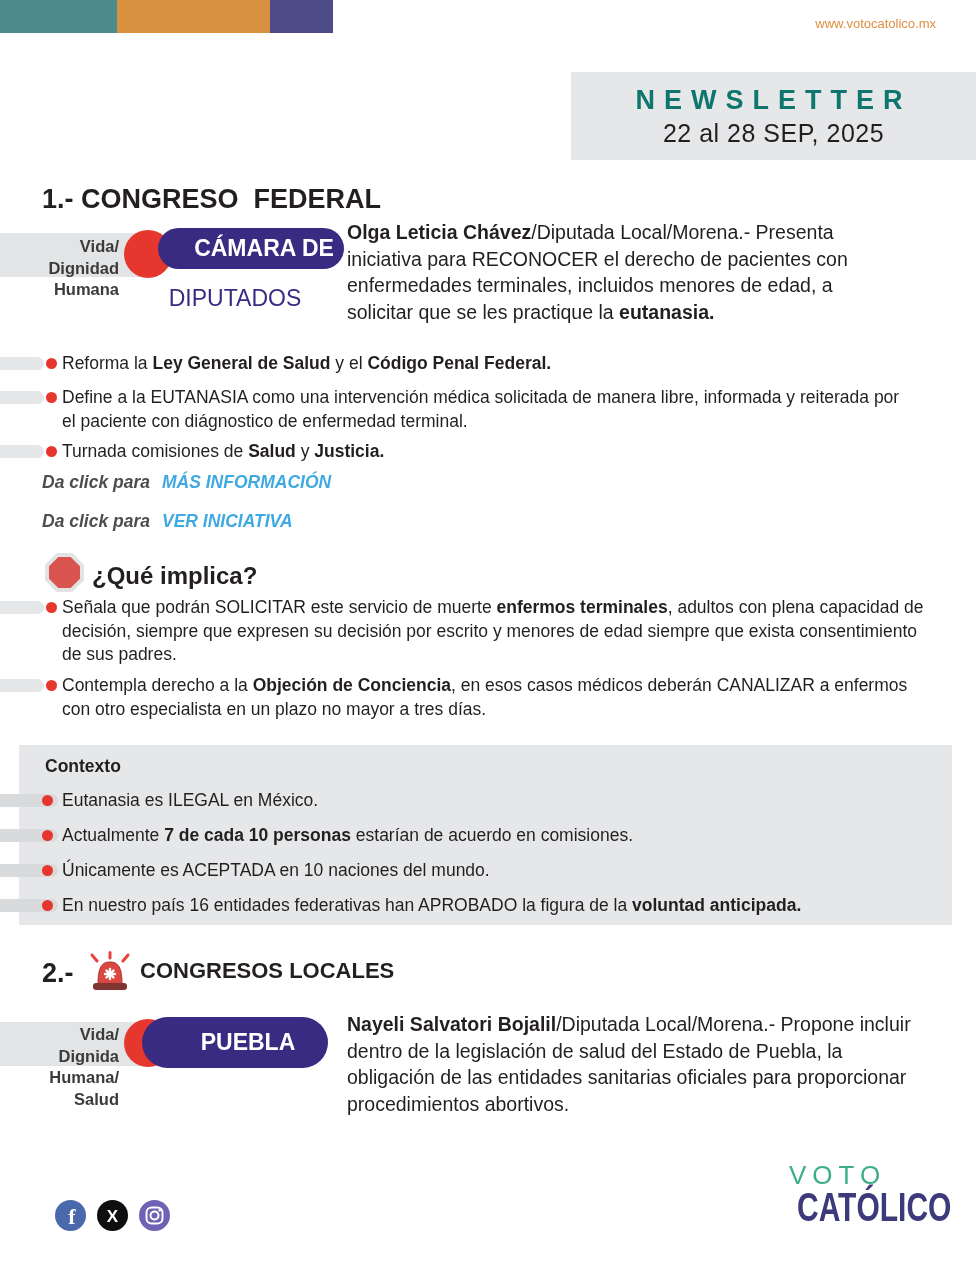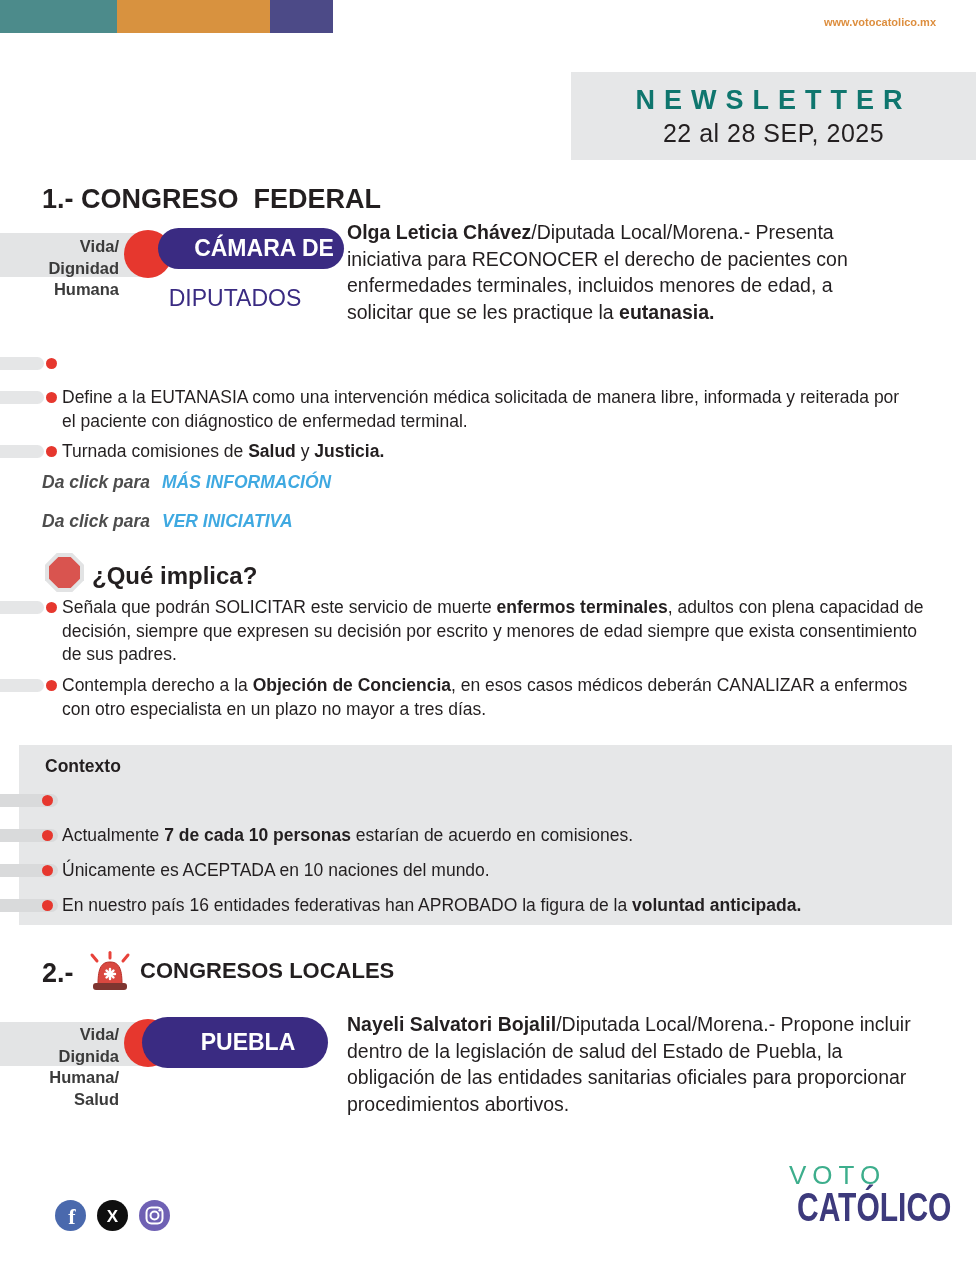--- a/index.html
+++ b/index.html
@@ -6,21 +6,21 @@
   #page{
     position:relative;width:976px;height:1262px;overflow:hidden;background:#ffffff;
     font-family:"Liberation Sans",sans-serif;color:#231f20;
   }
   .abs{position:absolute;}
 
   
   #bar-teal{left:0;top:0;width:117px;height:33px;background:#4c8b8b;}
   #bar-orange{left:117px;top:0;width:153px;height:33px;background:#d8923f;}
   #bar-purple{left:270px;top:0;width:63px;height:33px;background:#4c4a87;}
-  #site-url{right:40px;top:16px;font-size:11px;font-weight:700;color:#dd8e3e;cursor:pointer;}
+  #site-url{right:40px;top:16px;font-size:13px;font-weight:400;color:#dd8e3e;cursor:pointer;}
 
   
   #newsletter-box{left:571px;top:72px;width:405px;height:88px;background:#e6e7e8;text-align:center;box-sizing:border-box;padding-top:13px;}
   #nl-title{font-size:27px;font-weight:700;letter-spacing:9px;color:#0f766e;}
   #nl-date{font-size:25px;color:#231f20;margin-top:3px;letter-spacing:0.5px;}
 
   
   #s1-heading{left:42px;top:184px;font-size:27px;font-weight:700;white-space:pre;}
   .tagband{background:#e3e4e5;}
   #s1-tagband{left:0;top:233px;width:156px;height:44px;}
@@ -108,20 +108,21 @@
   </div>
   <div class="abs redcircle" id="s1-circle"></div>
   <div class="abs pill" id="s1-pill">CÁMARA DE</div>
   <div class="abs" id="s1-pill-sub">DIPUTADOS</div>
 
   <div class="abs intro" id="s1-intro"><span style="font-weight: 700;">Olga Leticia Chávez</span><span>/Diputada Local/Morena.- Presenta iniciativa para RECONOCER el derecho de pacientes con enfermedades terminales, incluidos menores de edad, a solicitar que se les practique la </span><span style="font-weight: 700;">eutanasia.</span></div>
 
   <div class="bullet" id="b1">
     <span class="bar"></span>
     <span class="dot"></span>
+    <span><span>Reforma la </span><span style="font-weight: 700;">Ley General de Salud</span><span> y el </span><span style="font-weight: 700;">Código Penal Federal.</span></span>
   </div>
   <div class="bullet" id="b2">
     <span class="bar"></span>
     <span class="dot"></span>
     <span><span>Define a la EUTANASIA como una intervención médica solicitada de manera libre, informada y reiterada por el paciente con diágnostico de enfermedad terminal.</span></span>
   </div>
   <div class="bullet" id="b3">
     <span class="bar"></span>
     <span class="dot"></span>
     <span><span>Turnada comisiones de </span><span style="font-weight: 700;">Salud</span><span> y </span><span style="font-weight: 700;">Justicia.</span></span>
@@ -148,20 +149,21 @@
     <span class="bar"></span>
     <span class="dot"></span>
     <span><span>Contempla derecho a la </span><span style="font-weight: 700;">Objeción de Conciencia</span><span>, en esos casos médicos deberán CANALIZAR a enfermos con otro especialista en un plazo no mayor a tres días.</span></span>
   </div>
 
   <div class="abs" id="contexto"></div>
   <div class="abs" id="ctx-title">Contexto</div>
   <div class="bullet ctx" id="cb1">
     <span class="bar"></span>
     <span class="dot"></span>
+    <span><span>Eutanasia es ILEGAL en México.</span></span>
   </div>
   <div class="bullet ctx" id="cb2">
     <span class="bar"></span>
     <span class="dot"></span>
     <span><span>Actualmente </span><span style="font-weight: 700;">7 de cada 10 personas</span><span> estarían de acuerdo en comisiones.</span></span>
   </div>
   <div class="bullet ctx" id="cb3">
     <span class="bar"></span>
     <span class="dot"></span>
     <span><span>Únicamente es ACEPTADA en 10 naciones del mundo.</span></span>

